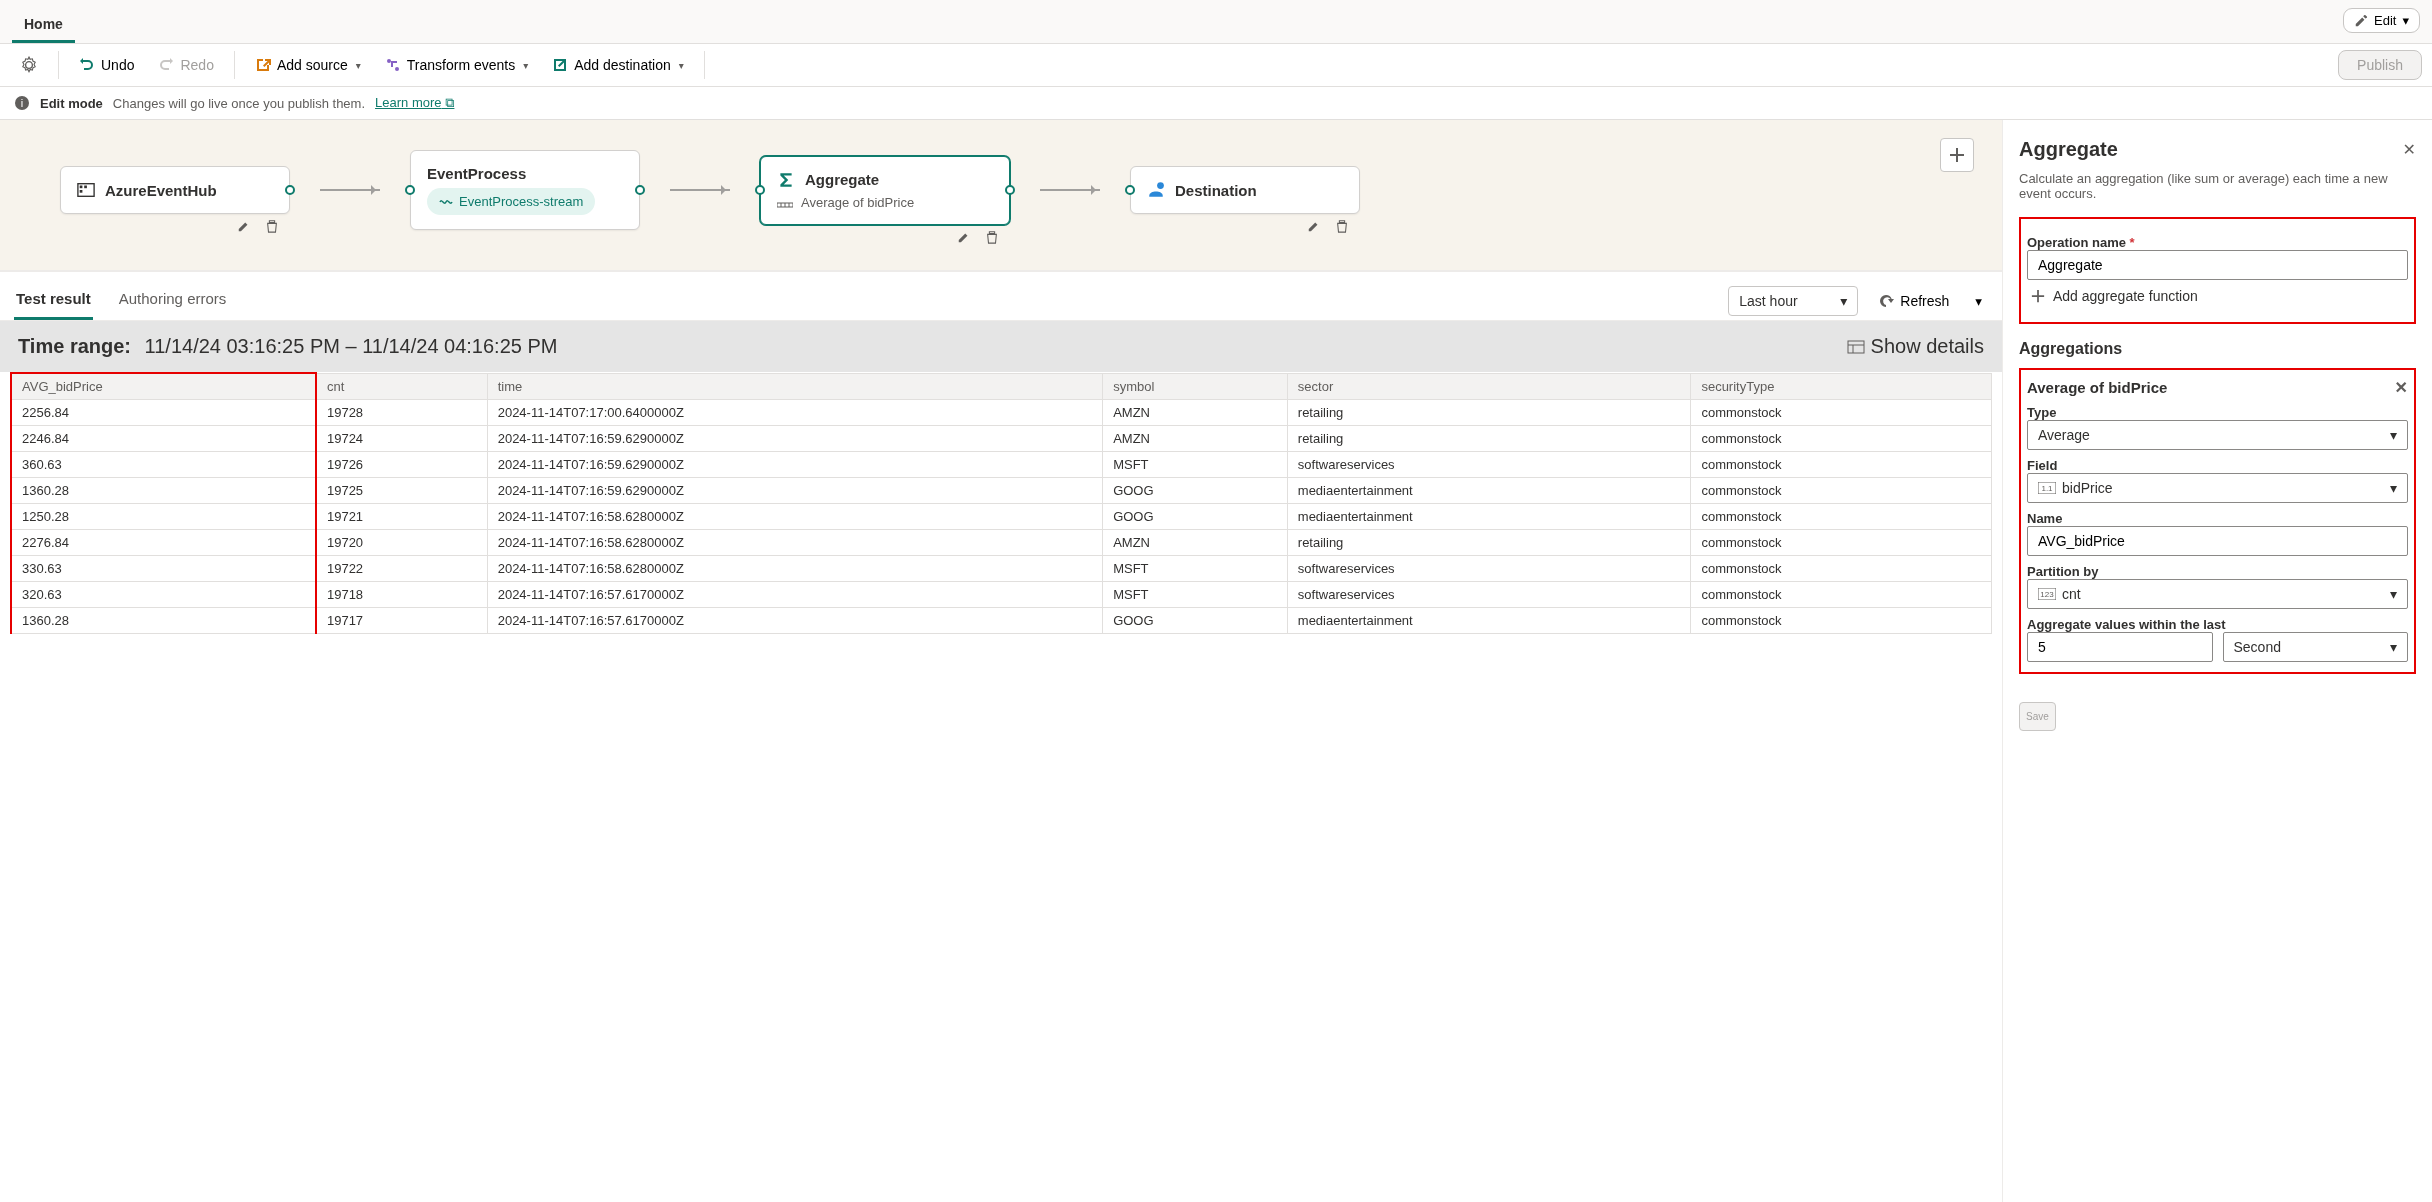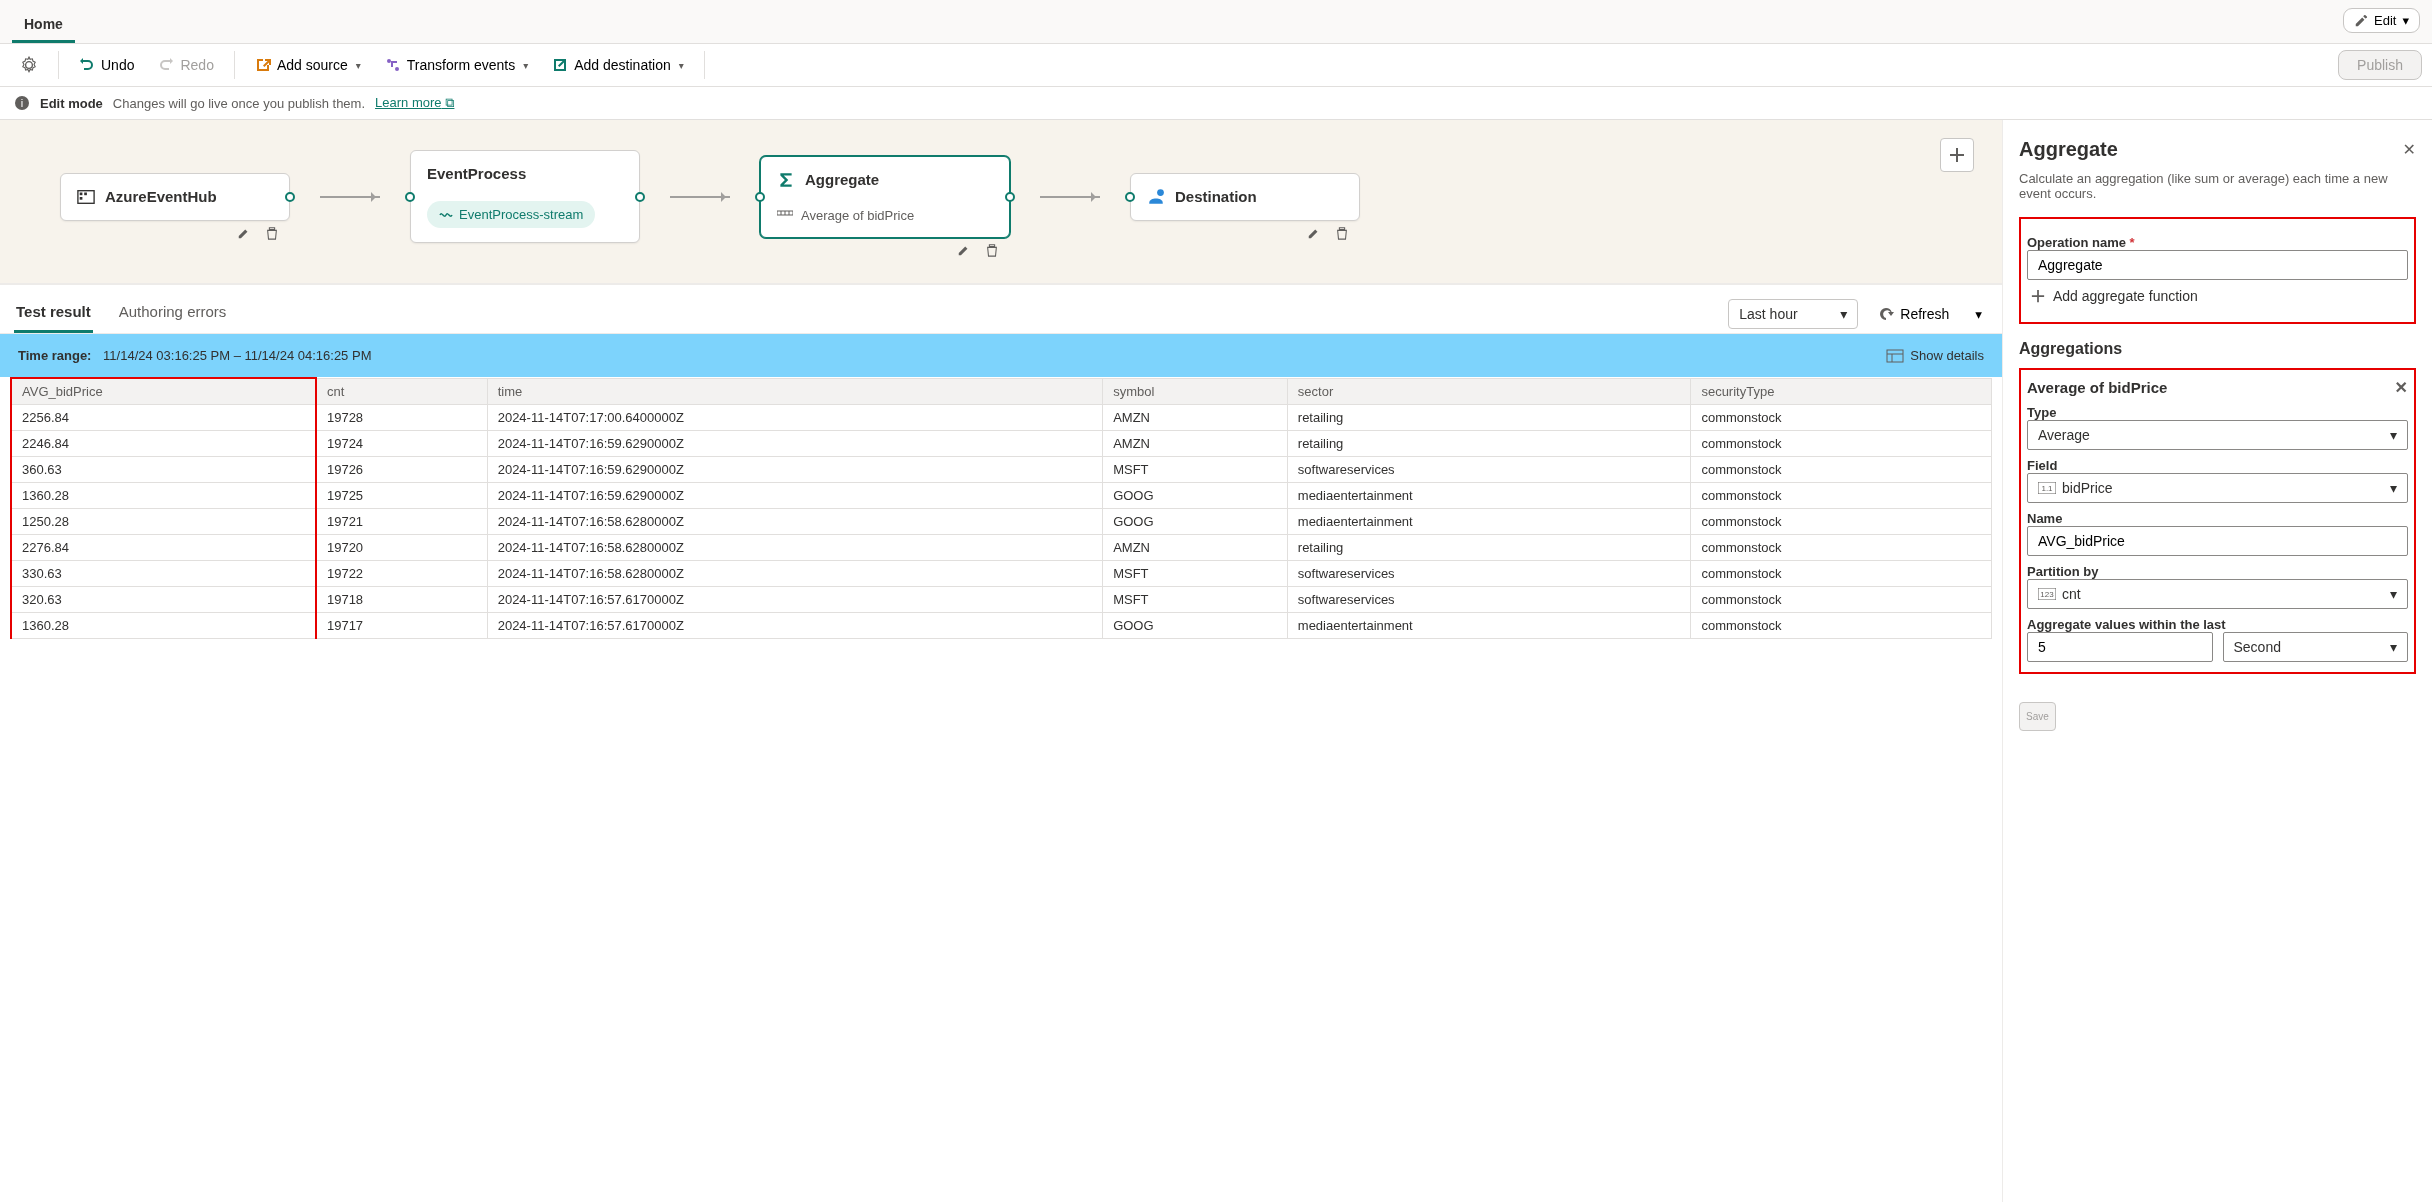--- a/index.html
+++ b/index.html
@@ -27,41 +27,41 @@
 .main-row { display: flex; flex: 1; min-height: 0; }
 .main-col { flex: 1; display: flex; flex-direction: column; min-width: 0; }
 
 
 .canvas-wrap { position: relative; background: #f7f3ec; padding: 30px 20px 40px 60px; border-bottom: 2px solid #edebe9; }
 .add-node-btn { position: absolute; top: 18px; right: 28px; width: 34px; height: 34px; border: 1px solid #c8c6c4; border-radius: 4px; background: #fff; display: flex; align-items: center; justify-content: center; cursor: pointer; }
 .flow { display: flex; align-items: center; gap: 30px; }
 .node { position: relative; background: #fff; border: 1px solid #d2d0ce; border-radius: 6px; padding: 14px 16px; min-width: 210px; box-shadow: 0 1px 2px rgba(0,0,0,0.06); }
 .node.selected { border-color: #0f7b6c; box-shadow: 0 0 0 1px #0f7b6c; }
 .node-title { display: flex; align-items: center; gap: 10px; font-weight: 600; font-size: 15px; }
-.node-sub { margin-top: 19px; display: flex; align-items: flex-start; gap: 8px; font-size: 13px; color: #605e5c; }
+.node-sub { margin-top: 6px; display: flex; align-items: flex-end; gap: 8px; font-size: 13px; color: #605e5c; }
 .stream-pill { display: inline-flex; align-items: center; gap: 6px; padding: 6px 12px; background: #e3f4f0; border-radius: 16px; font-size: 13px; color: #0f7b6c; }
 .node-actions { position: absolute; bottom: -24px; right: 6px; display: flex; gap: 6px; }
 .mini-icon { width: 22px; height: 22px; display: inline-flex; align-items: center; justify-content: center; color: #605e5c; cursor: pointer; }
 .port { position: absolute; width: 10px; height: 10px; border: 2px solid #0f7b6c; background: #fff; border-radius: 50%; top: 50%; transform: translateY(-50%); }
 .port.in { left: -6px; }
 .port.out { right: -6px; }
 .arrow { width: 60px; height: 2px; background: #a19f9d; position: relative; }
 .arrow::after { content: ""; position: absolute; right: -1px; top: -4px; border: 5px solid transparent; border-left-color: #a19f9d; }
 
 
 .results-tabs { display: flex; align-items: center; padding: 10px 14px 0 14px; background: #fff; justify-content: space-between; }
 .results-tabs-left { display: flex; gap: 24px; }
 .rtab { padding: 8px 2px 10px 2px; cursor: pointer; font-size: 15px; border-bottom: 3px solid transparent; color: #605e5c; }
 .rtab.active { color: #323130; border-bottom-color: #0f7b6c; font-weight: 600; }
 .rtab-right { display: flex; align-items: center; gap: 10px; }
 .range-select { padding: 6px 10px; border: 1px solid #c8c6c4; border-radius: 4px; background: #fff; font-size: 14px; min-width: 130px; display: flex; justify-content: space-between; align-items: center; }
 .refresh-btn { display: flex; align-items: center; gap: 6px; padding: 6px 10px; border: none; background: transparent; cursor: pointer; font-size: 14px; }
 .chev-btn { padding: 6px; border: none; background: transparent; cursor: pointer; }
 
-.timerange-row { display: flex; align-items: center; justify-content: space-between; padding: 14px 18px; font-size: 13px; background: #7dd3fc; border-top: 1px solid #edebe9; }
+.timerange-row { display: flex; align-items: center; justify-content: space-between; padding: 14px 18px; font-size: 20px; background: #e5e5e5; border-top: 1px solid #edebe9; }
 .timerange-row .label { font-weight: 600; margin-right: 8px; }
 .show-details { display: flex; align-items: center; gap: 6px; cursor: pointer; color: #323130; }
 
 .table-wrap { flex: 1; overflow: auto; background: #fff; padding: 0 10px 10px 10px; }
 table { border-collapse: collapse; width: 100%; font-size: 13px; }
 th, td { border: 1px solid #e1dfdd; padding: 5px 10px; text-align: left; white-space: nowrap; }
 th { background: #f3f2f1; font-weight: 400; color: #605e5c; }
 
 
 .side-panel { width: 430px; border-left: 1px solid #edebe9; background: #fff; padding: 18px 16px; overflow-y: auto; display: flex; flex-direction: column; gap: 6px; }

